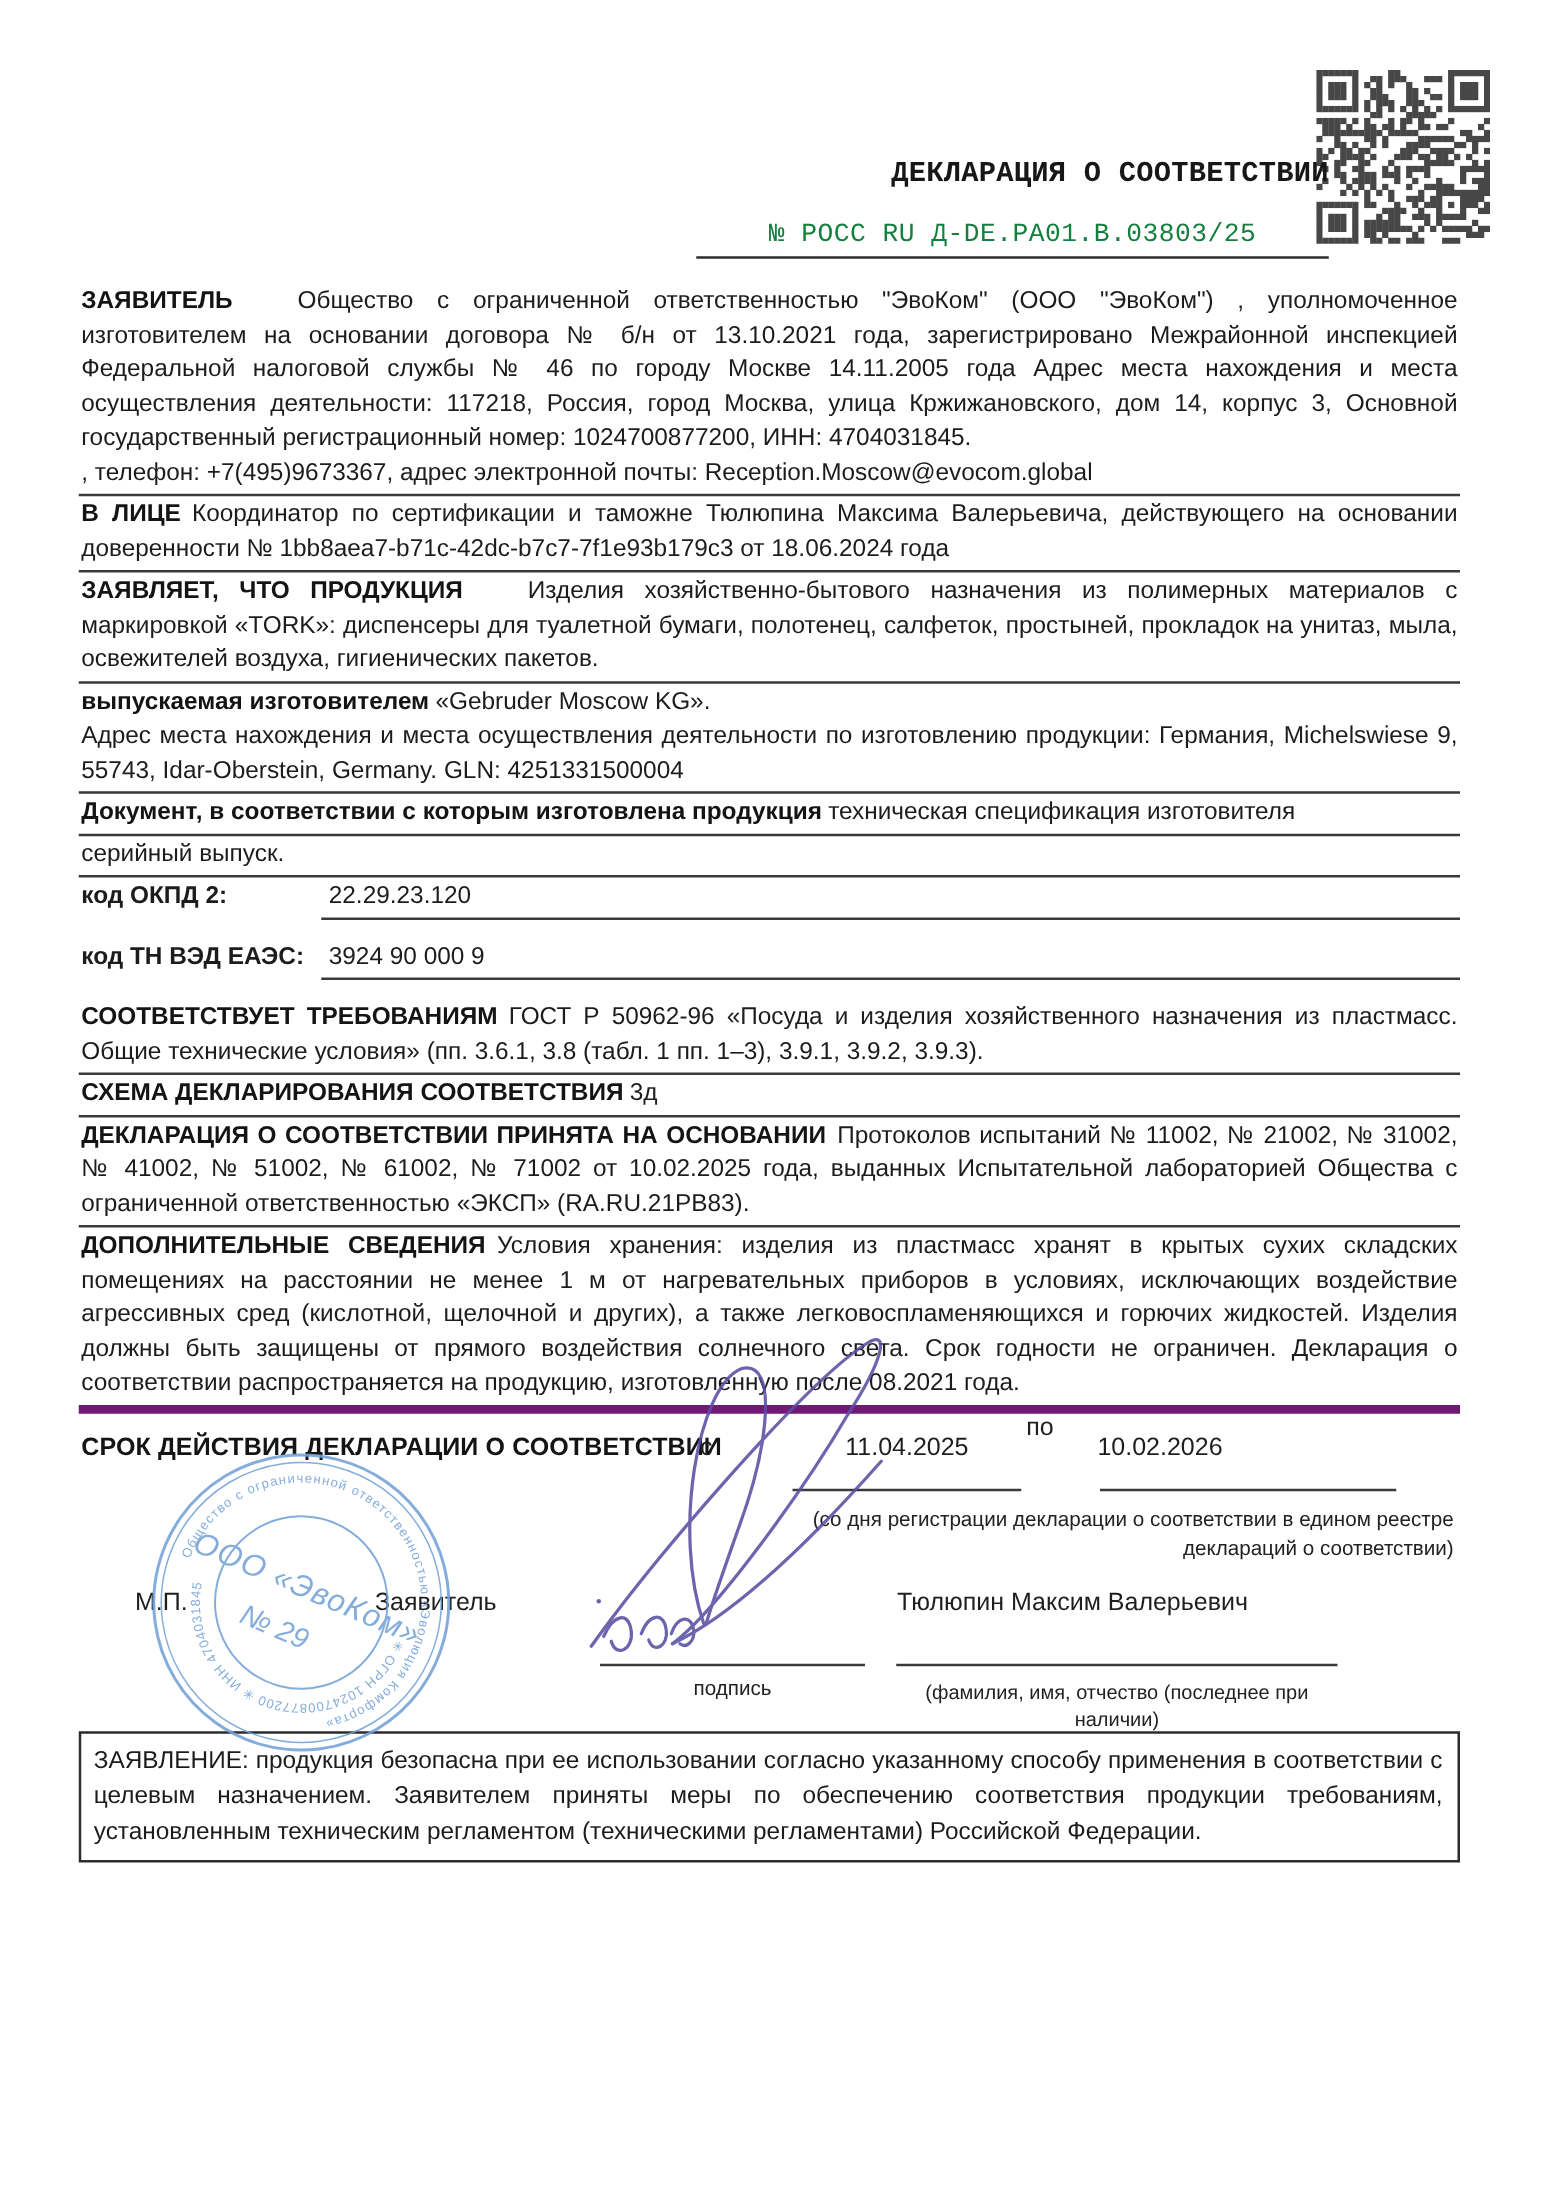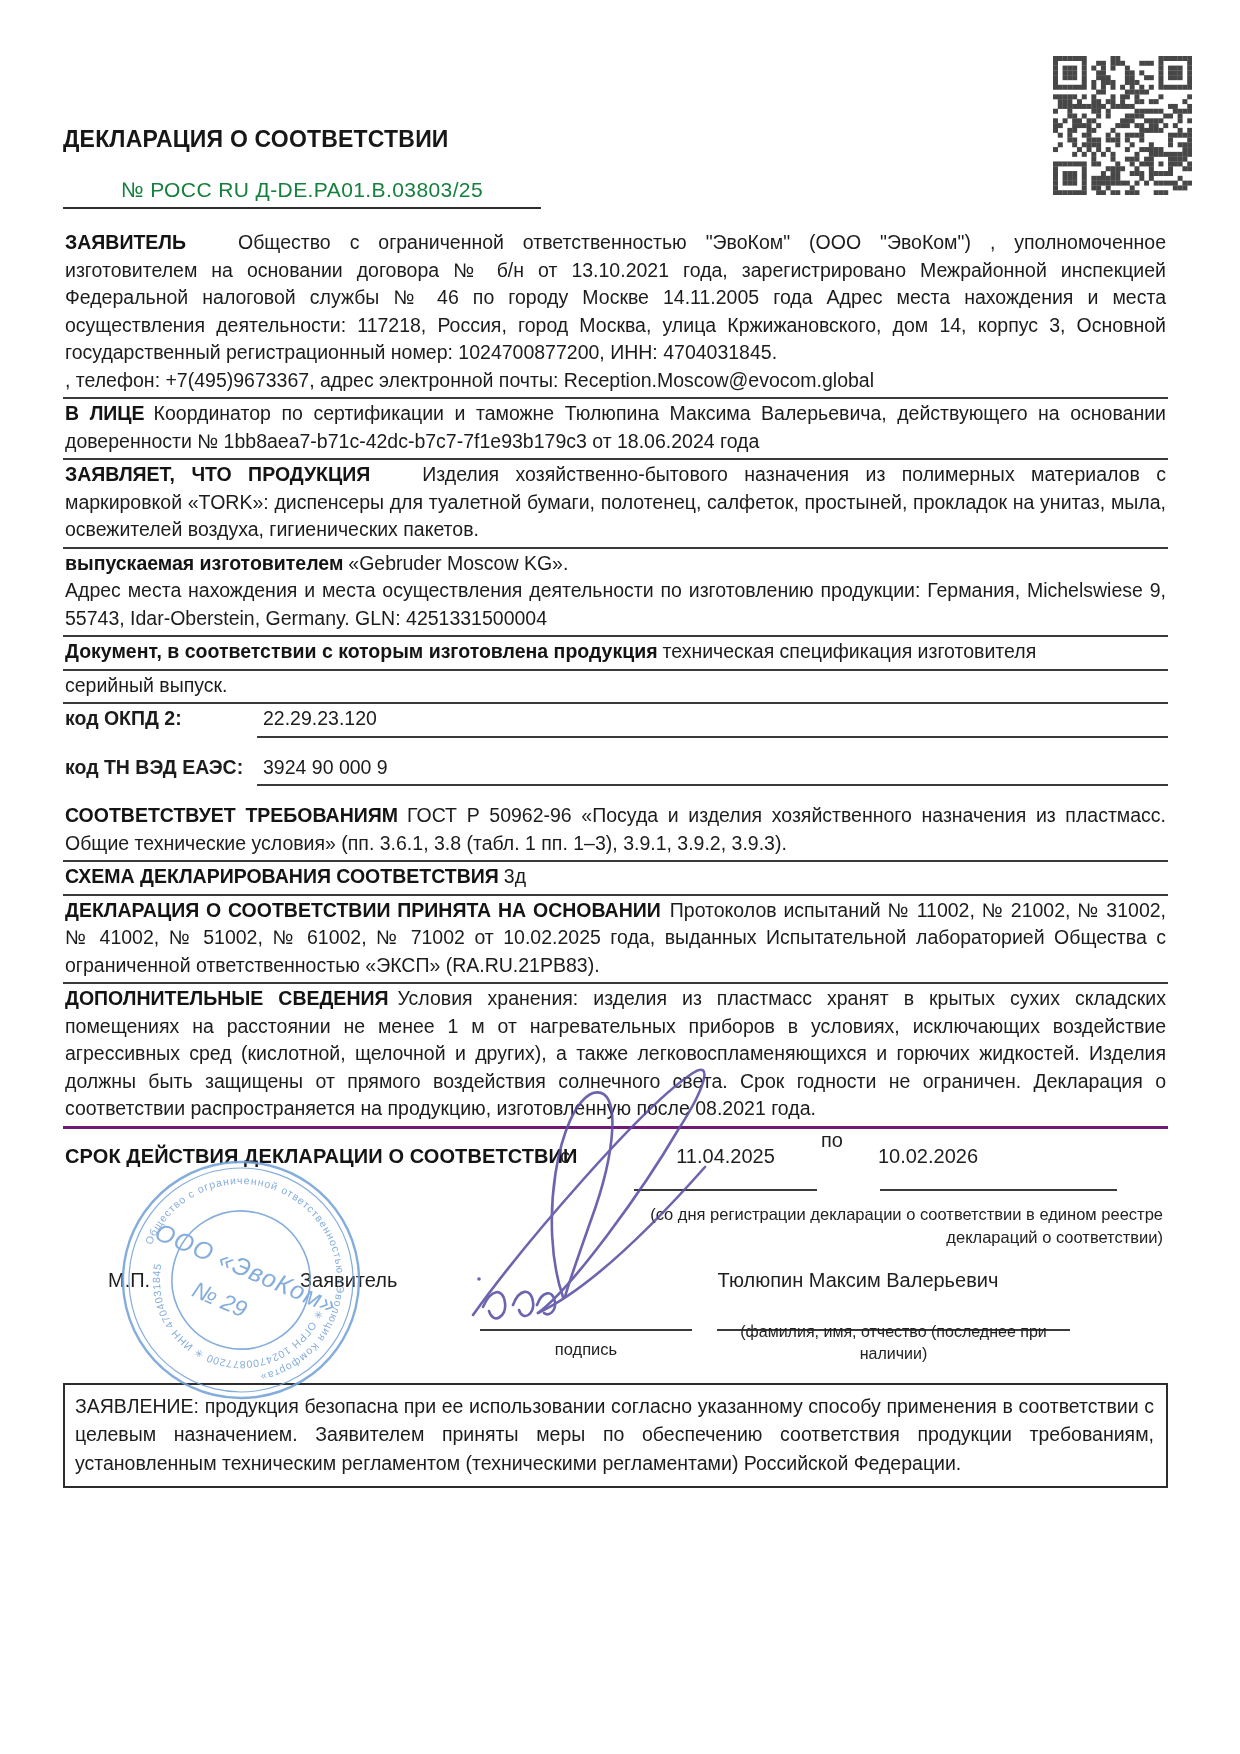--- a/index.html
+++ b/index.html
@@ -1,29 +1,29 @@
 <!DOCTYPE html>
 <html lang="ru"><head>
 <meta charset="utf-8">
 <style>
   html,body{margin:0;padding:0;background:#ffffff;}
   .page{position:relative;width:1240px;height:1754px;background:#fff;overflow:hidden;
         font-family:"Liberation Sans", sans-serif;color:#1e1e1e;}
   .content{position:absolute;left:63px;top:0;width:1105px;}
   
-  .hdr{width:1000px;text-align:left;}
+  .hdr{width:1000px;text-align:right;font-family:Liberation Mono, monospace;}
   .doc-title{margin-top:126px;font-size:23px;font-weight:bold;letter-spacing:.2px;color:#171717;}
   .doc-number{display:inline-block;margin-top:7px;font-size:21px;letter-spacing:.4px;
               padding:0 58px 5px 58px;border-bottom:2px solid #2e2e2e;color:#15803d;}
   
   .qr{position:absolute;left:1053px;top:56px;width:139px;height:139px;}
   
   .secs{margin-top:19px;font-size:19.5px;line-height:27.5px;color:#1c1c1c;}
   .sec{border-bottom:2px solid #3a3a3a;padding:1px 2px 3px 2px;text-align:justify;}
-  .sec:last-child{border-bottom:3px solid #701a75;}
+  .sec:last-child{border-bottom:7px solid #701a75;}
   .sec b{color:#141414;}
   .gap-xl{margin-right:52px;}
   .gap-md{margin-right:9px;}
   .gap-sm{margin-right:5px;}
   .plain{text-align:left;}
   .coderow{display:flex;border-bottom:none;padding:0 0 15px 2px;text-align:left;}
   .coderow .lbl{font-weight:bold;width:192px;flex:0 0 192px;padding:1px 0 3px 0;}
   .coderow .val{flex:1;border-bottom:2px solid #3a3a3a;padding:1px 0 3px 6px;}
   
   .sign-area{position:relative;height:244px;font-size:20px;}
@@ -536,21 +536,21 @@
       <div class="abs dline" style="left:817px;top:60px;width:237px;"></div>
       <div class="abs note" style="left:500px;top:74px;width:600px;">(со дня регистрации декларации о соответствии в едином реестре деклараций о соответствии)</div>
 
       <div class="abs" style="left:45px;top:140px;">М.П.</div>
       <div class="abs" style="left:237px;top:140px;">Заявитель</div>
       <div class="abs ctr" style="left:600px;top:140px;width:390px;">Тюлюпин Максим Валерьевич</div>
 
       <div class="abs dline" style="left:417px;top:200px;width:212px;"></div>
       <div class="abs dline" style="left:654px;top:200px;width:353px;"></div>
       <div class="abs cap" style="left:417px;top:209px;width:212px;">подпись</div>
-      <div class="abs cap" style="left:654px;top:192px;width:353px;font-size:16px;">(фамилия, имя, отчество (последнее при наличии)</div>
+      <div class="abs cap" style="left:654px;top:213px;width:353px;font-size:16px;">(фамилия, имя, отчество (последнее при наличии)</div>
 
       <svg class="abs stamp" style="left:52px;top:25px;" width="252" height="252" viewBox="0 0 252 252">
         <g transform="rotate(14 126 126)" fill="none" stroke="#74a2d8">
           <circle cx="126" cy="126" r="118" stroke-width="2.4"></circle>
           <circle cx="126" cy="126" r="112" stroke-width="1.2"></circle>
           <circle cx="126" cy="126" r="69" stroke-width="1.6"></circle>
           <path id="ringA" d="M 30 126 A 96 96 0 0 1 222 126 A 96 96 0 0 1 30 126" stroke="none"></path>
           <path id="ringB" d="M 45 126 A 81 81 0 0 1 207 126 A 81 81 0 0 1 45 126" stroke="none"></path>
           <text font-size="10.5" letter-spacing="1" fill="#74a2d8" stroke="none">
             <textPath href="#ringA" startOffset="2%">Общество с ограниченной ответственностью «Эволюция Комфорта»</textPath>

